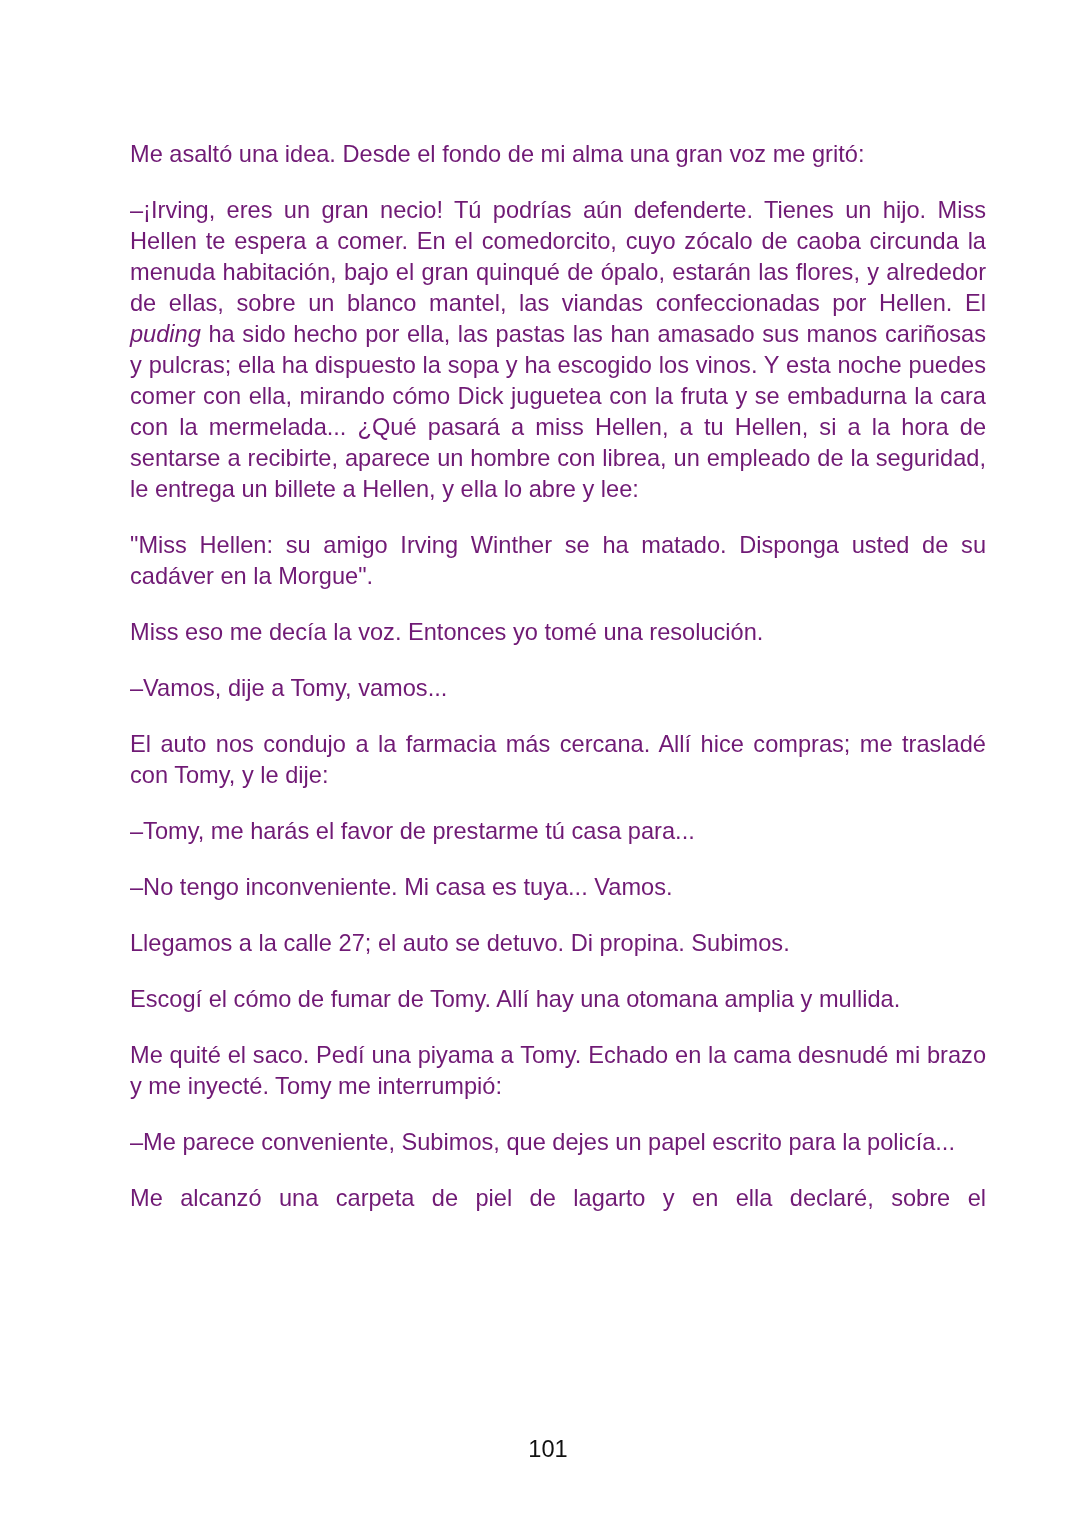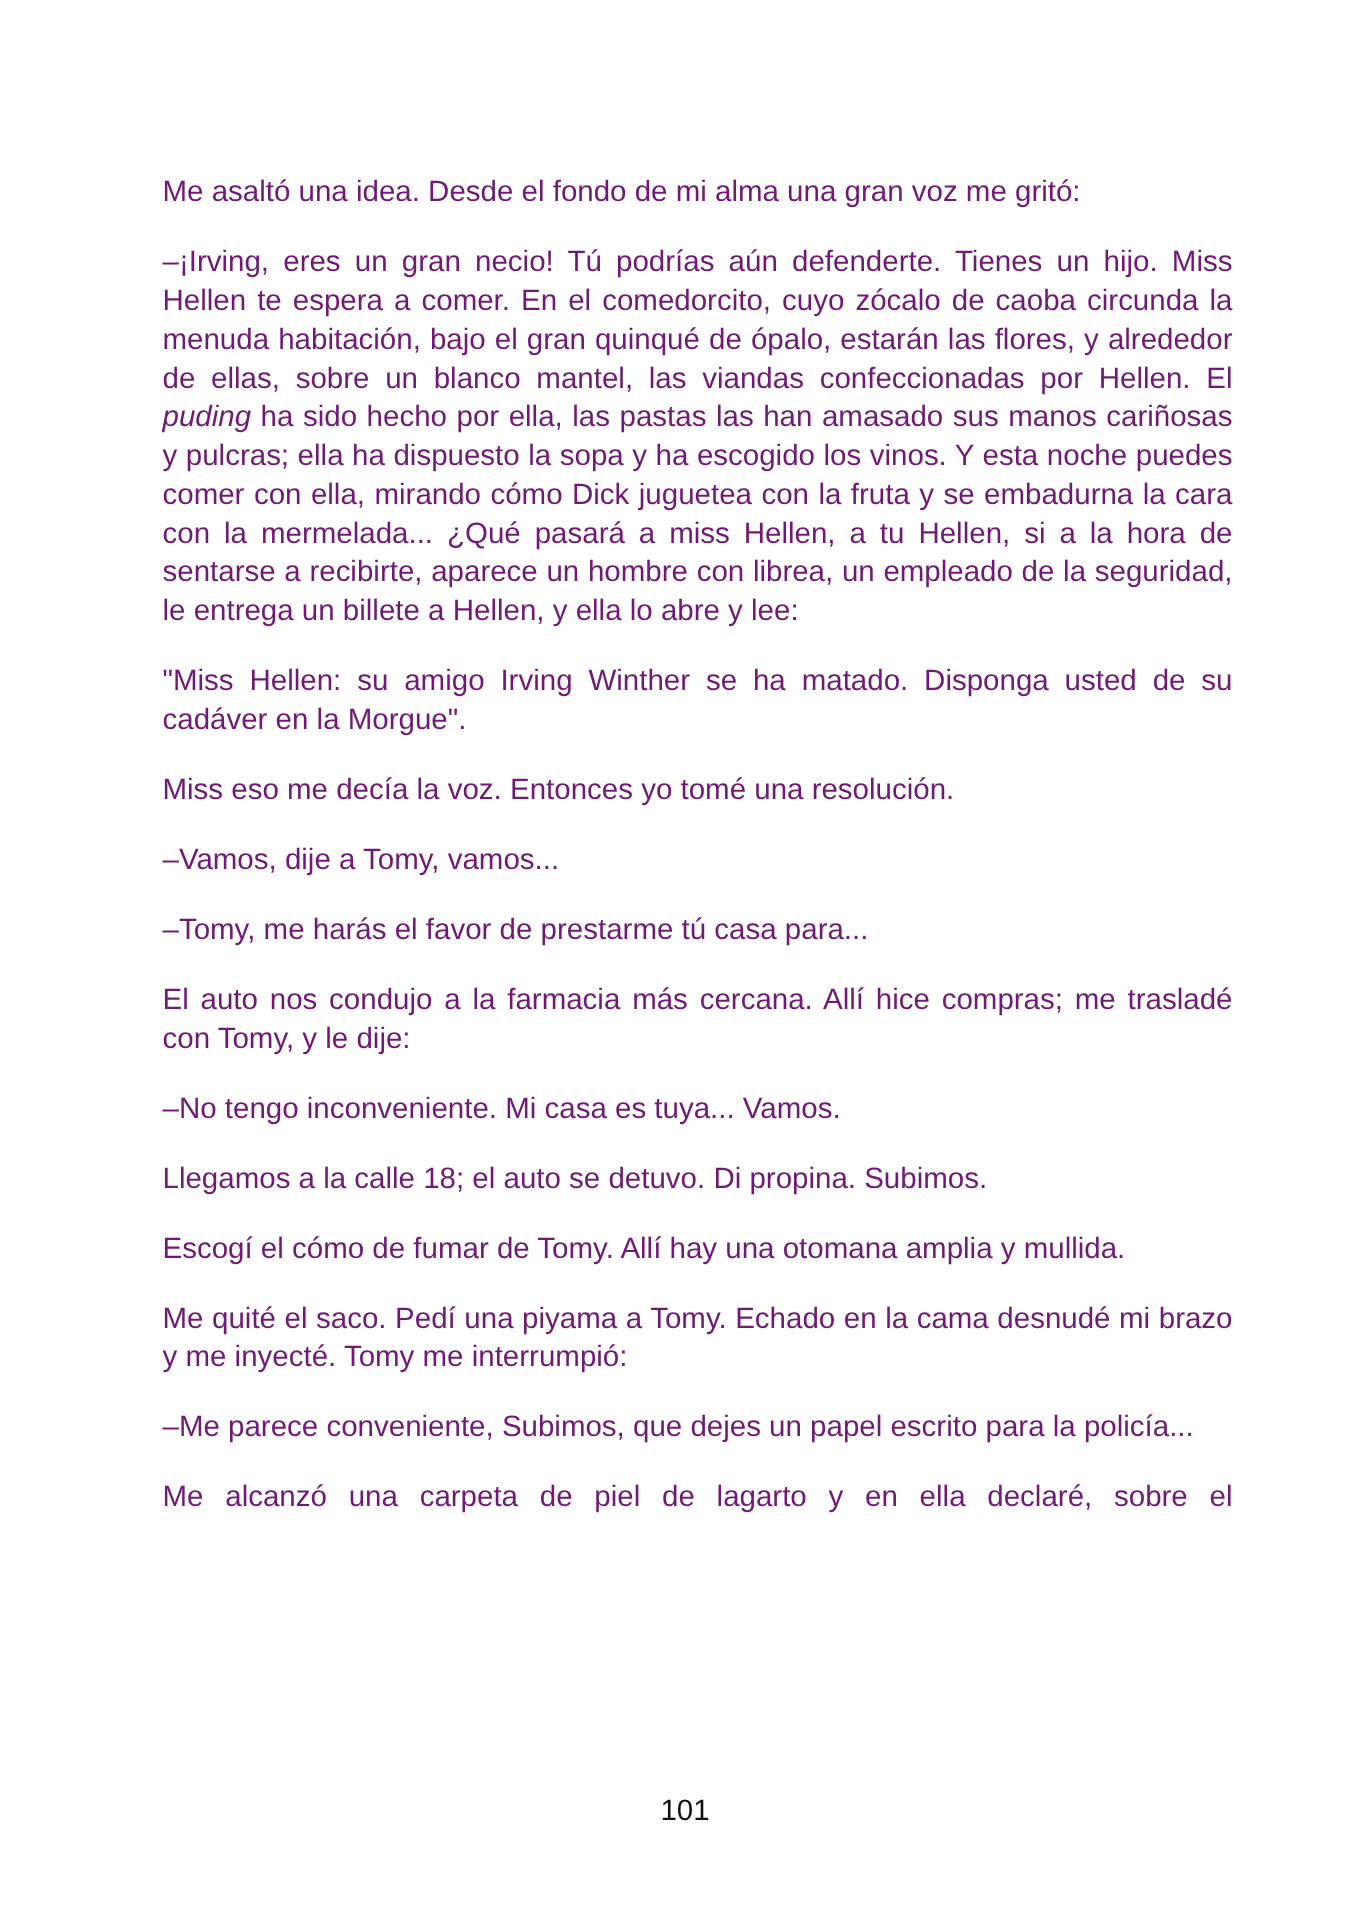--- a/index.html
+++ b/index.html
@@ -18,23 +18,23 @@
 </style>
 </head>
 <body>
 
 <div class="page">
   <p>Me asaltó una idea. Desde el fondo de mi alma una gran voz me gritó:</p>
   <p><span>–¡Irving, eres un gran necio! Tú podrías aún defenderte. Tienes un hijo. Miss Hellen te espera a comer. En el comedorcito, cuyo zócalo de caoba circunda la menuda habitación, bajo el gran quinqué de ópalo, estarán las flores, y alrededor de ellas, sobre un blanco mantel, las viandas confeccionadas por Hellen. El </span><em>puding</em><span> ha sido hecho por ella, las pastas las han amasado sus manos cariñosas y pulcras; ella ha dispuesto la sopa y ha escogido los vinos. Y esta noche puedes comer con ella, mirando cómo Dick juguetea con la fruta y se embadurna la cara con la mermelada... ¿Qué pasará a miss Hellen, a tu Hellen, si a la hora de sentarse a recibirte, aparece un hombre con librea, un empleado de la seguridad, le entrega un billete a Hellen, y ella lo abre y lee:</span></p>
   <p>"Miss Hellen: su amigo Irving Winther se ha matado. Disponga usted de su cadáver en la Morgue".</p>
   <p>Miss eso me decía la voz. Entonces yo tomé una resolución.</p>
   <p>–Vamos, dije a Tomy, vamos...</p>
+  <p>El auto nos condujo a la farmacia más cercana. Allí hice compras; me trasladé con Tomy, y le dije:</p>
   <p>–Tomy, me harás el favor de prestarme tú casa para...</p>
-  <p>El auto nos condujo a la farmacia más cercana. Allí hice compras; me trasladé con Tomy, y le dije:</p>
   <p>–No tengo inconveniente. Mi casa es tuya... Vamos.</p>
-  <p>Llegamos a la calle 18; el auto se detuvo. Di propina. Subimos.</p>
+  <p>Llegamos a la calle 27; el auto se detuvo. Di propina. Subimos.</p>
   <p>Escogí el cómo de fumar de Tomy. Allí hay una otomana amplia y mullida.</p>
   <p>Me quité el saco. Pedí una piyama a Tomy. Echado en la cama desnudé mi brazo y me inyecté. Tomy me interrumpió:</p>
   <p>–Me parece conveniente, Subimos, que dejes un papel escrito para la policía...</p>
   <p style="text-align-last: justify;">Me alcanzó una carpeta de piel de lagarto y en ella declaré, sobre el</p>
 </div>
 
 <div class="page-number">101</div>
 
 </body></html>

